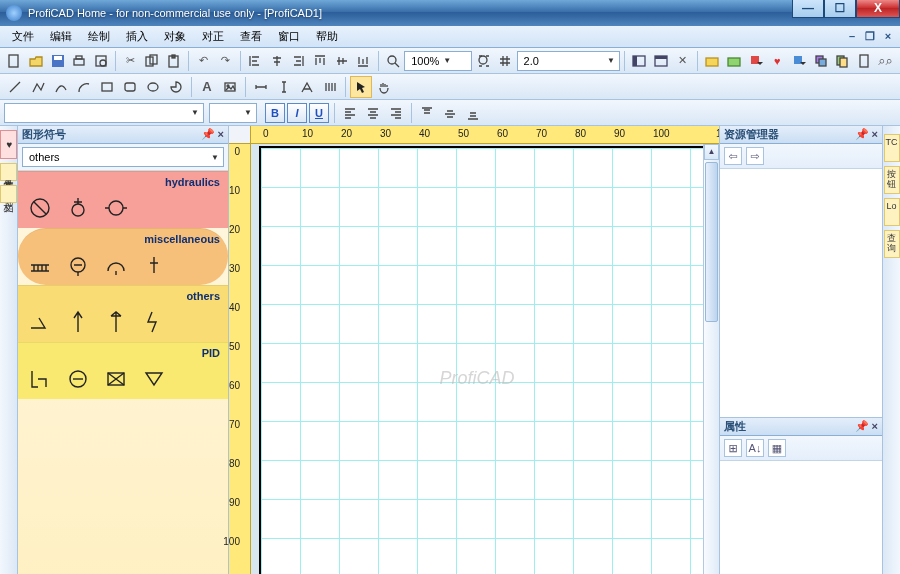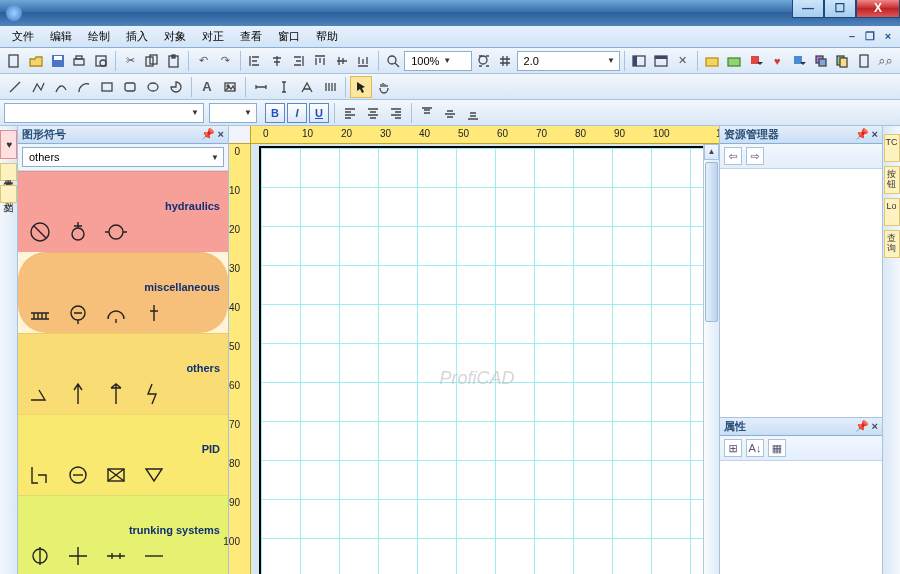--- a/index.html
+++ b/index.html
@@ -38,21 +38,21 @@
 .lefttabs .t1 { background: #ffe0e0; border-color: #e09090; }
 .leftbody { flex: 1; display: flex; flex-direction: column; }
 
 .pane-hdr { height: 18px; background: linear-gradient(#e4eefb,#cadef3); border-bottom: 1px solid #8aaed4; display: flex; align-items: center; padding: 0 4px; color: #2b5078; font-weight: bold; }
 .pane-hdr .ctrls { margin-left: auto; display: flex; gap: 2px; color: #446; }
 .pane-hdr .ctrls span { cursor: default; }
 
 .clientL { flex: 1; overflow: hidden; background: linear-gradient(#fff6e0,#fff0c0); }
 .catcombo { padding: 3px 4px; background: #eef5fc; border-bottom: 1px solid #cdd; display:flex; }
 .catrow { border-top: 1px solid #0001; }
-.cathdr { padding: 4px 8px 2px; text-align: right; font-weight: bold; margin-top: 24px; }
+.cathdr { padding: 4px 8px 2px; text-align: right; font-weight: bold; }
 .catico { display: flex; gap: 14px; padding: 6px 10px 8px; }
 .catico svg { width: 24px; height: 24px; stroke: #222; stroke-width: 1.4; fill: none; }
 .hydraulics .cathdr { color: #0e2f73; } .hydraulics { background: #f6a099; }
 .misc .cathdr { color: #0e2f73; } .misc { background: #f7c07a; border-radius: 28px; }
 .others .cathdr { color: #0e2f73; } .others { background: #f9dc73; }
 .pid .cathdr { color: #0e2f73; } .pid { background: #f9e970; }
 .pneu .cathdr { color: #0e2f73; } .pneu { background: #f8f370; }
 .trunk .cathdr { color: #0e2f73; } .trunk { background: #e6f172; }
 
 
@@ -86,20 +86,21 @@
 svg.ic { width:14px; height:14px; stroke:#444; stroke-width:1.3; fill:none; }
 svg.ic.f { fill:#444; stroke:none;}
 .tbtn.col { position:relative; }
 .tbtn.col::after{content:"";position:absolute;right:2px;bottom:3px;border:3px solid transparent;border-top-color:#333;}
 </style>
 </head>
 <body>
 
 <div class="titlebar" data-name="titlebar">
   <span class="appicon" data-name="app-icon"></span>
+  <span class="title" data-name="window-title">ProfiCAD Home - for non-commercial use only - [ProfiCAD1]</span>
   <div class="winbtns">
     <div data-name="minimize-button">—</div>
     <div data-name="maximize-button">☐</div>
     <div class="close" data-name="close-button">X</div>
   </div>
 </div>
 
 <div class="menubar" data-name="menubar">
   <span data-name="menu-file">文件</span>
   <span data-name="menu-edit">编辑</span>
@@ -494,38 +495,20 @@
               </svg>
             <svg data-name="pid-icon-3">
                 <rect x="4" y="6" width="16" height="12"></rect>
                 <path d="M4 6l16 12M20 6l-16 12"></path>
               </svg>
             <svg data-name="pid-icon-4">
                 <path d="M4 6h16l-8 12z"></path>
               </svg>
           </div>
         </div>
-        <div class="catrow trunk" data-name="cat-trunking">
-          <div class="cathdr">trunking systems</div>
-          <div class="catico">
-            <svg data-name="trunk-icon-1">
-                <circle cx="12" cy="12" r="7"></circle>
-                <path d="M12 3v18"></path>
-              </svg>
-            <svg data-name="trunk-icon-2">
-                <path d="M3 12h18M12 3v18"></path>
-              </svg>
-            <svg data-name="trunk-icon-3">
-                <path d="M3 12h18M8 9v6M16 9v6"></path>
-              </svg>
-            <svg data-name="trunk-icon-4">
-                <path d="M3 12h18"></path>
-              </svg>
-          </div>
-        </div>
       </div>
     </div>
   </div>
 
   <div class="center">
     <div class="ruler-h" data-name="ruler-horizontal">
       <div class="ruler-corner"></div>
       <div class="ticks" id="rh">
           <span class="rnum" style="left: 12px; top: 2px;">0</span>
           <span class="rnum" style="left: 51px; top: 2px;">10</span>

